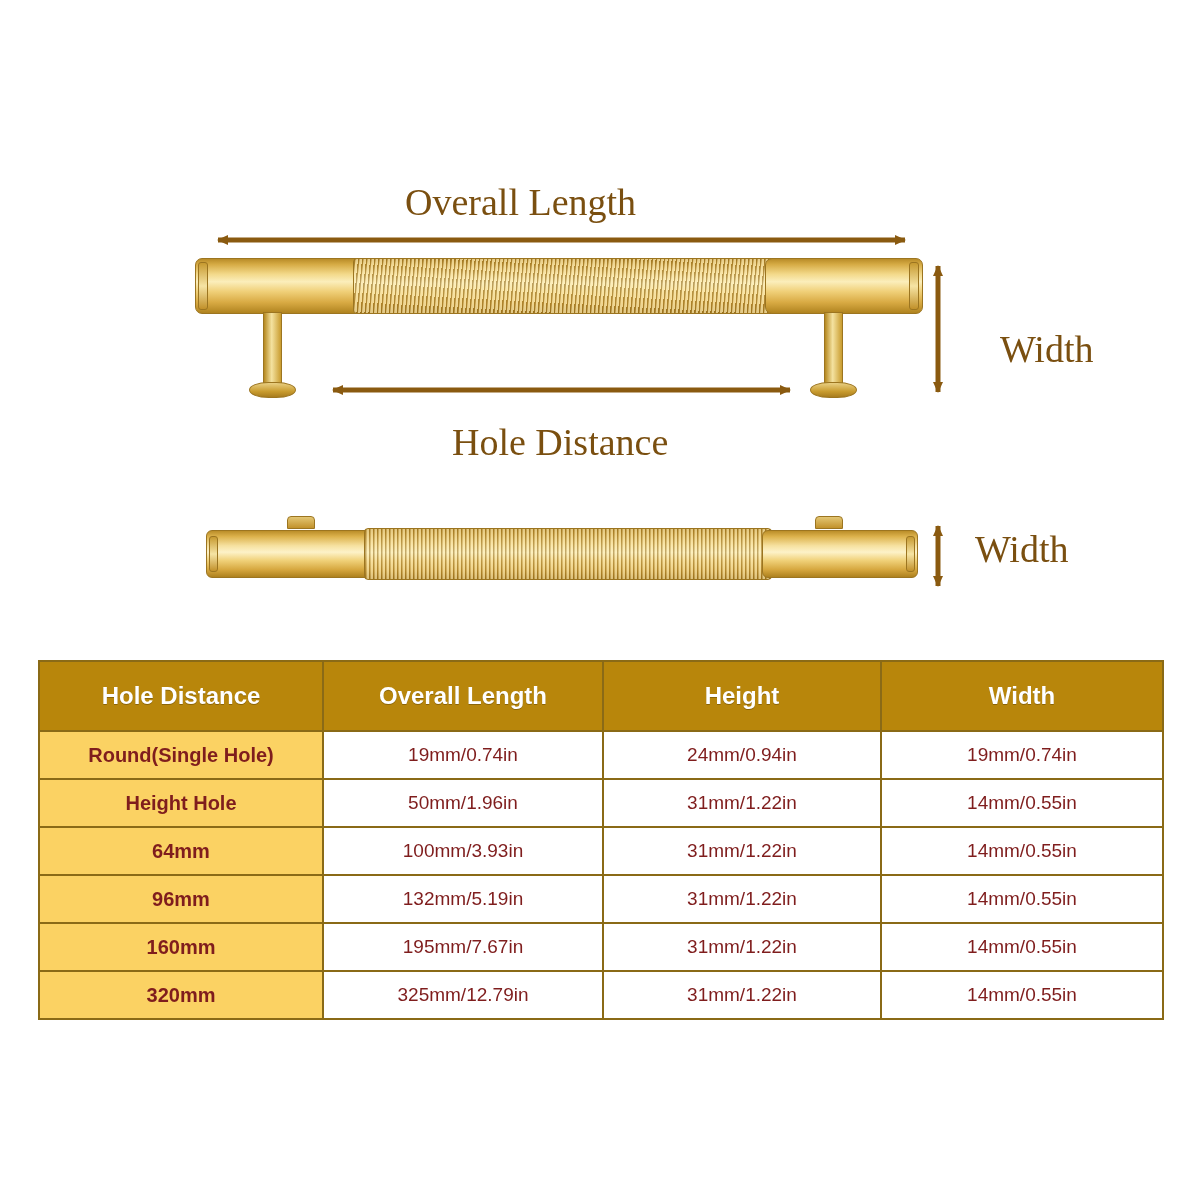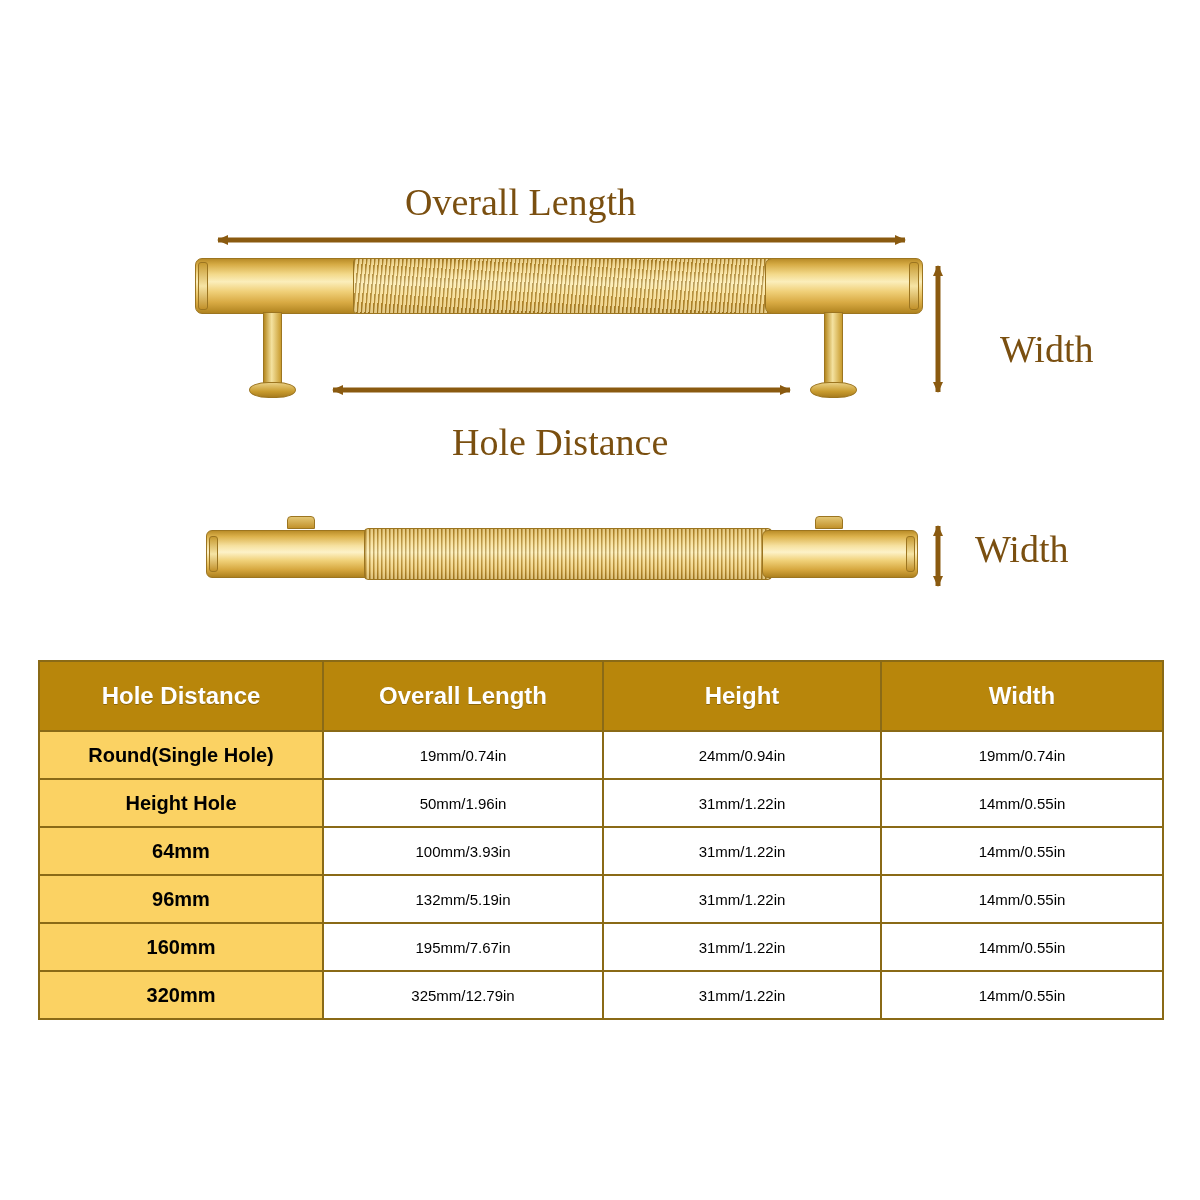--- a/index.html
+++ b/index.html
@@ -205,38 +205,38 @@
     width: 1124px;
     border-collapse: collapse;
     table-layout: fixed;
     font-family: "Liberation Sans", sans-serif;
   }
   #spec-table th, #spec-table td {
     border: 2px solid #8a6a16;
     height: 44px;
     text-align: center;
     font-size: 19px;
-    color: #000000;
+    color: #7f1d1d;
   }
   #spec-table thead th {
     background: #b8860b;
     color: #ffffff;
     font-size: 24px;
     font-weight: bold;
     height: 66px;
     text-shadow: 0 1px 0 rgba(0,0,0,0.25);
   }
   #spec-table td.hole {
     background: #fbd263;
     font-weight: bold;
     font-size: 20px;
   }
   #spec-table td.val {
     background: #ffffff;
-    font-size: 15px;
+    font-size: 19px;
   }
   #spec-table col.c1 { width: 284px; }
   #spec-table col.c2 { width: 280px; }
   #spec-table col.c3 { width: 278px; }
   #spec-table col.c4 { width: 282px; }
 </style>
 </head>
 <body>
 
 <div id="diagram">

